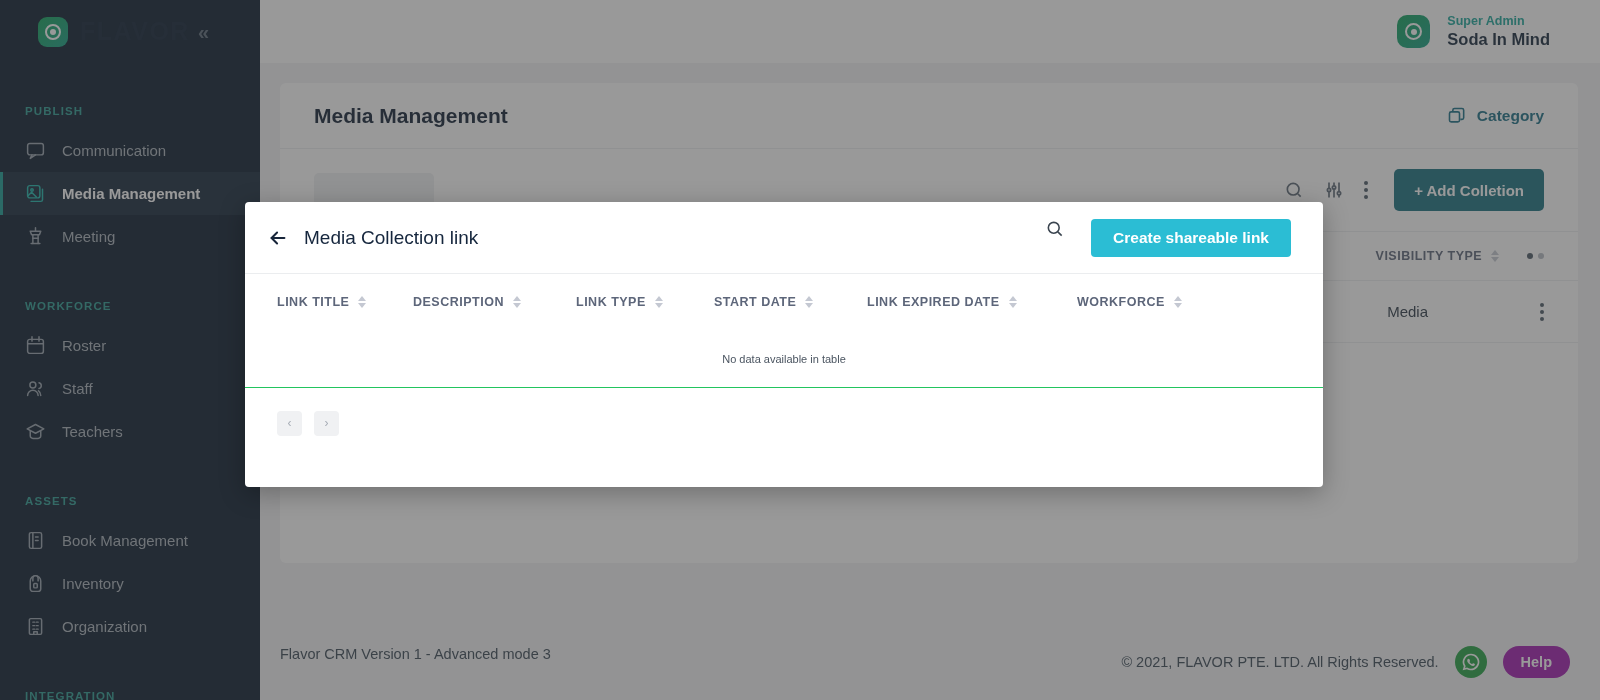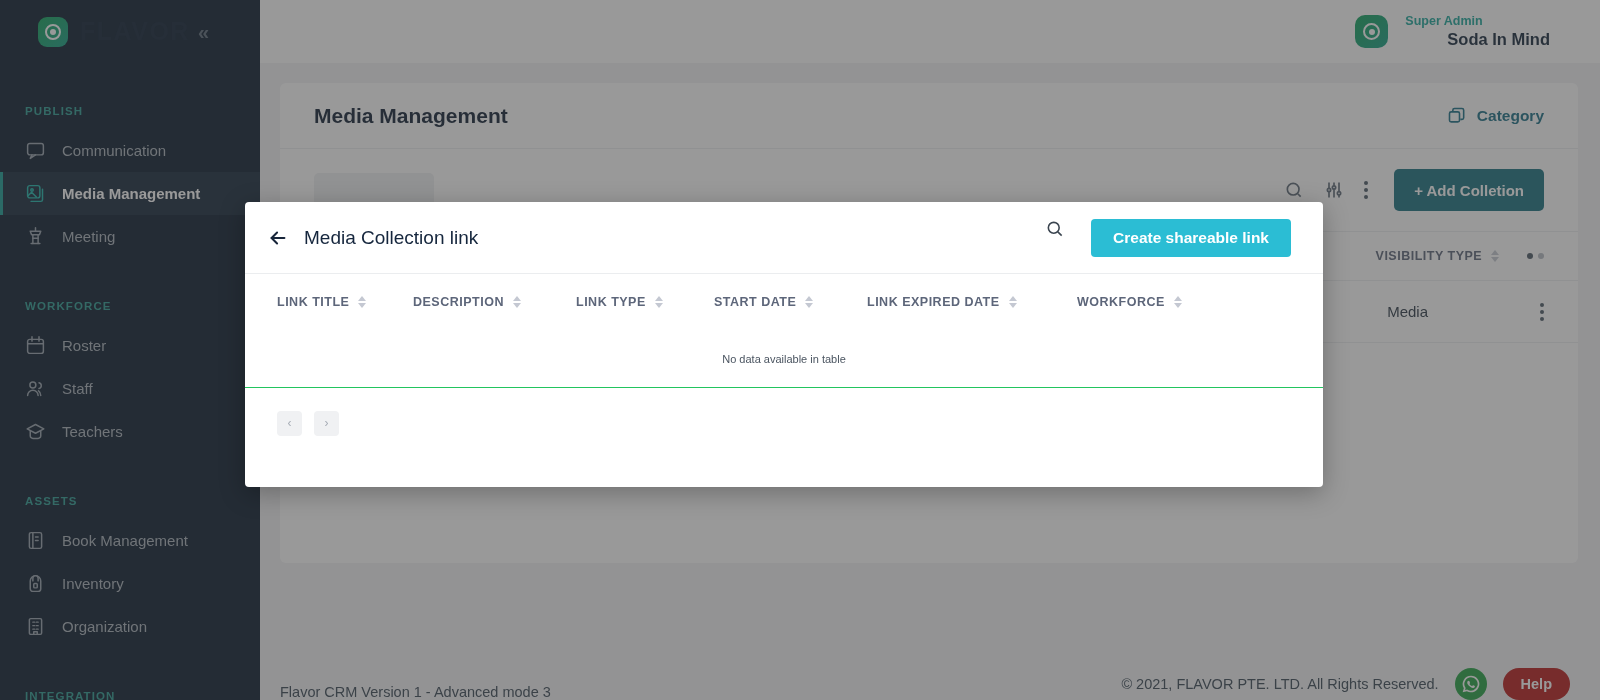--- a/index.html
+++ b/index.html
@@ -76,21 +76,21 @@
     width: 33px; height: 33px; border-radius: 10px;
     background: linear-gradient(135deg, #12a35c 0%, #16a085 100%);
     display: flex; align-items: center; justify-content: center; flex: none;
   }
   .user-avatar .ring {
     width: 17px; height: 17px; border-radius: 50%;
     border: 2.5px solid #ffffff; display: flex; align-items: center; justify-content: center;
   }
   .user-avatar .ring i { width: 6px; height: 6px; border-radius: 50%; background: #fff; display: block; }
   .user-role { color: #1ea79c; font-size: 12.5px; font-weight: 700; line-height: 15px; }
-  .user-name { color: #16283c; font-size: 16.5px; font-weight: 600; line-height: 20px; margin-left: 42px; }
+  .user-name { color: #16283c; font-size: 16.5px; font-weight: 600; line-height: 20px; }
 
   
   #page {
     position: absolute; left: 260px; top: 63px; width: 1340px; height: 637px;
     background: #f2f3f5;
   }
   .card {
     position: absolute; left: 20px; top: 20px; width: 1298px; height: 480px;
     background: #ffffff; border-radius: 6px;
   }
@@ -143,33 +143,33 @@
     display: flex; align-items: center; height: 62px; padding: 0 34px;
     border-bottom: 1px solid #eceef0; font-size: 15px; color: #2d3a47;
   }
   .dots-h { display: flex; gap: 5px; align-items: center; }
   .dots-h i { width: 6px; height: 6px; border-radius: 50%; display: block; }
   .kebab { display: flex; flex-direction: column; gap: 3px; cursor: pointer; }
   .kebab i { width: 4px; height: 4px; border-radius: 50%; background: #4d5a67; display: block; }
 
   .footer {
     position: absolute; left: 0; bottom: 0; width: 1340px; height: 54px;
-    display: flex; align-items: flex-end; justify-content: space-between;
+    display: flex; align-items: flex-start; justify-content: space-between;
     padding: 0 30px 0 20px;
     font-size: 14.5px; color: #3c4a57;
   }
   .foot-right { display: flex; align-items: center; gap: 16px; }
   .wa-btn {
     width: 32px; height: 32px; border-radius: 50%;
     background: #25a244; display: flex; align-items: center; justify-content: center;
     cursor: pointer;
   }
   .wa-btn svg { width: 20px; height: 20px; display: block; }
   .help-btn {
-    background: #b91c1c; color: #ffffff; border: none; font-family: inherit;
+    background: #a21caf; color: #ffffff; border: none; font-family: inherit;
     font-size: 14.5px; font-weight: 700; height: 32px; padding: 8px 18px;
     border-radius: 16px; cursor: pointer;
   }
 
   
   #overlay {
     position: absolute; left: 0; top: 0; width: 1600px; height: 700px;
     background: rgba(60,60,60,0.52);
   }
   #modal {

